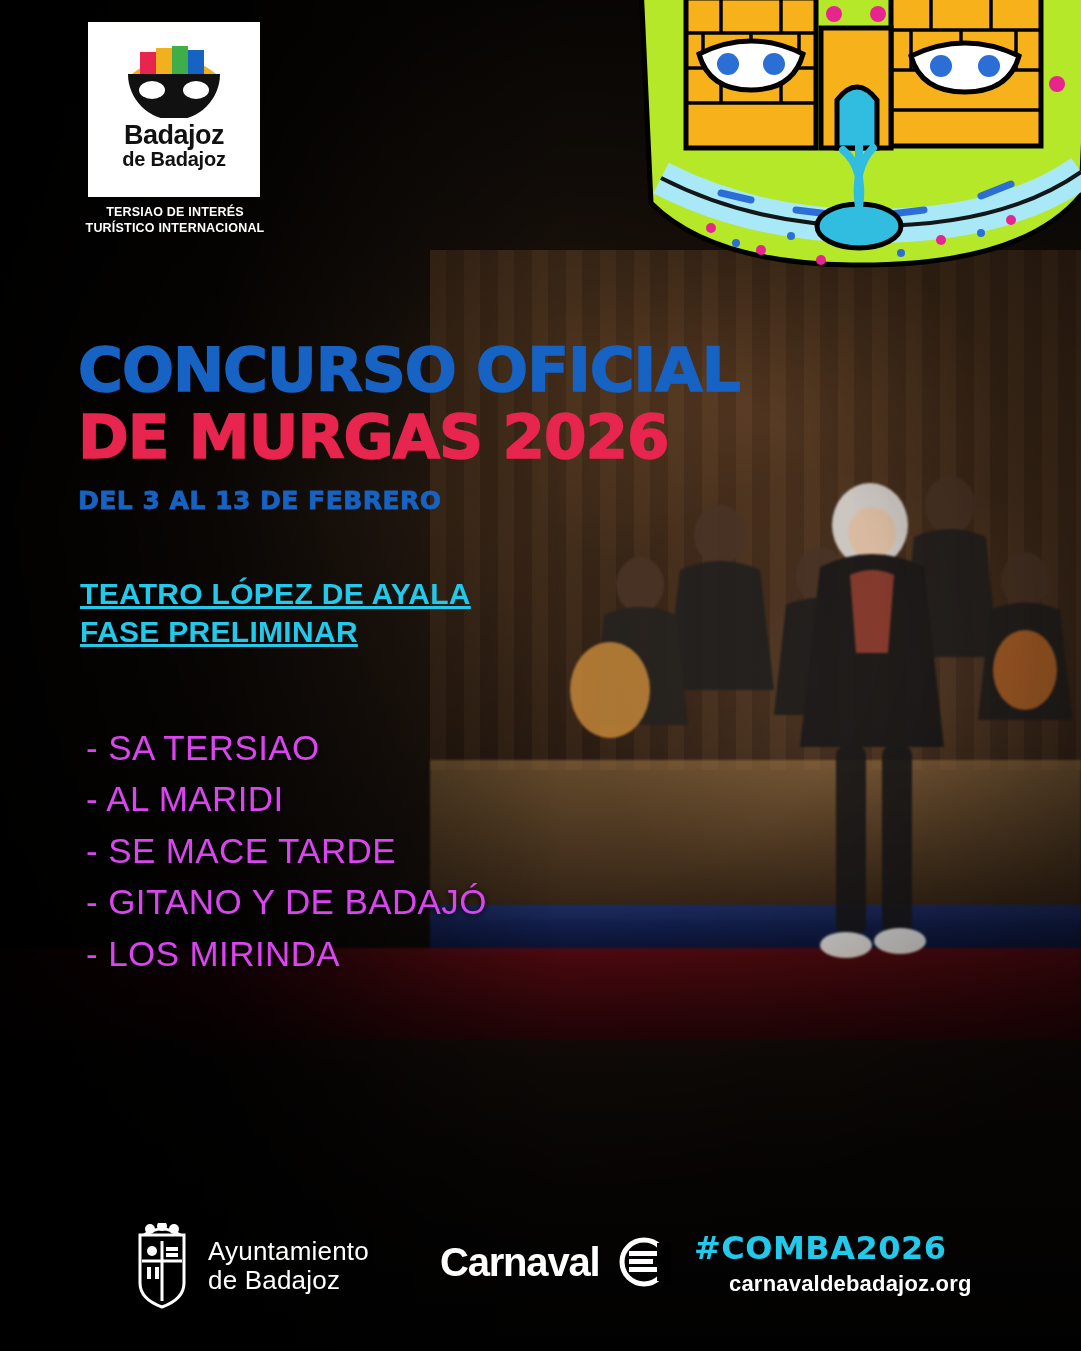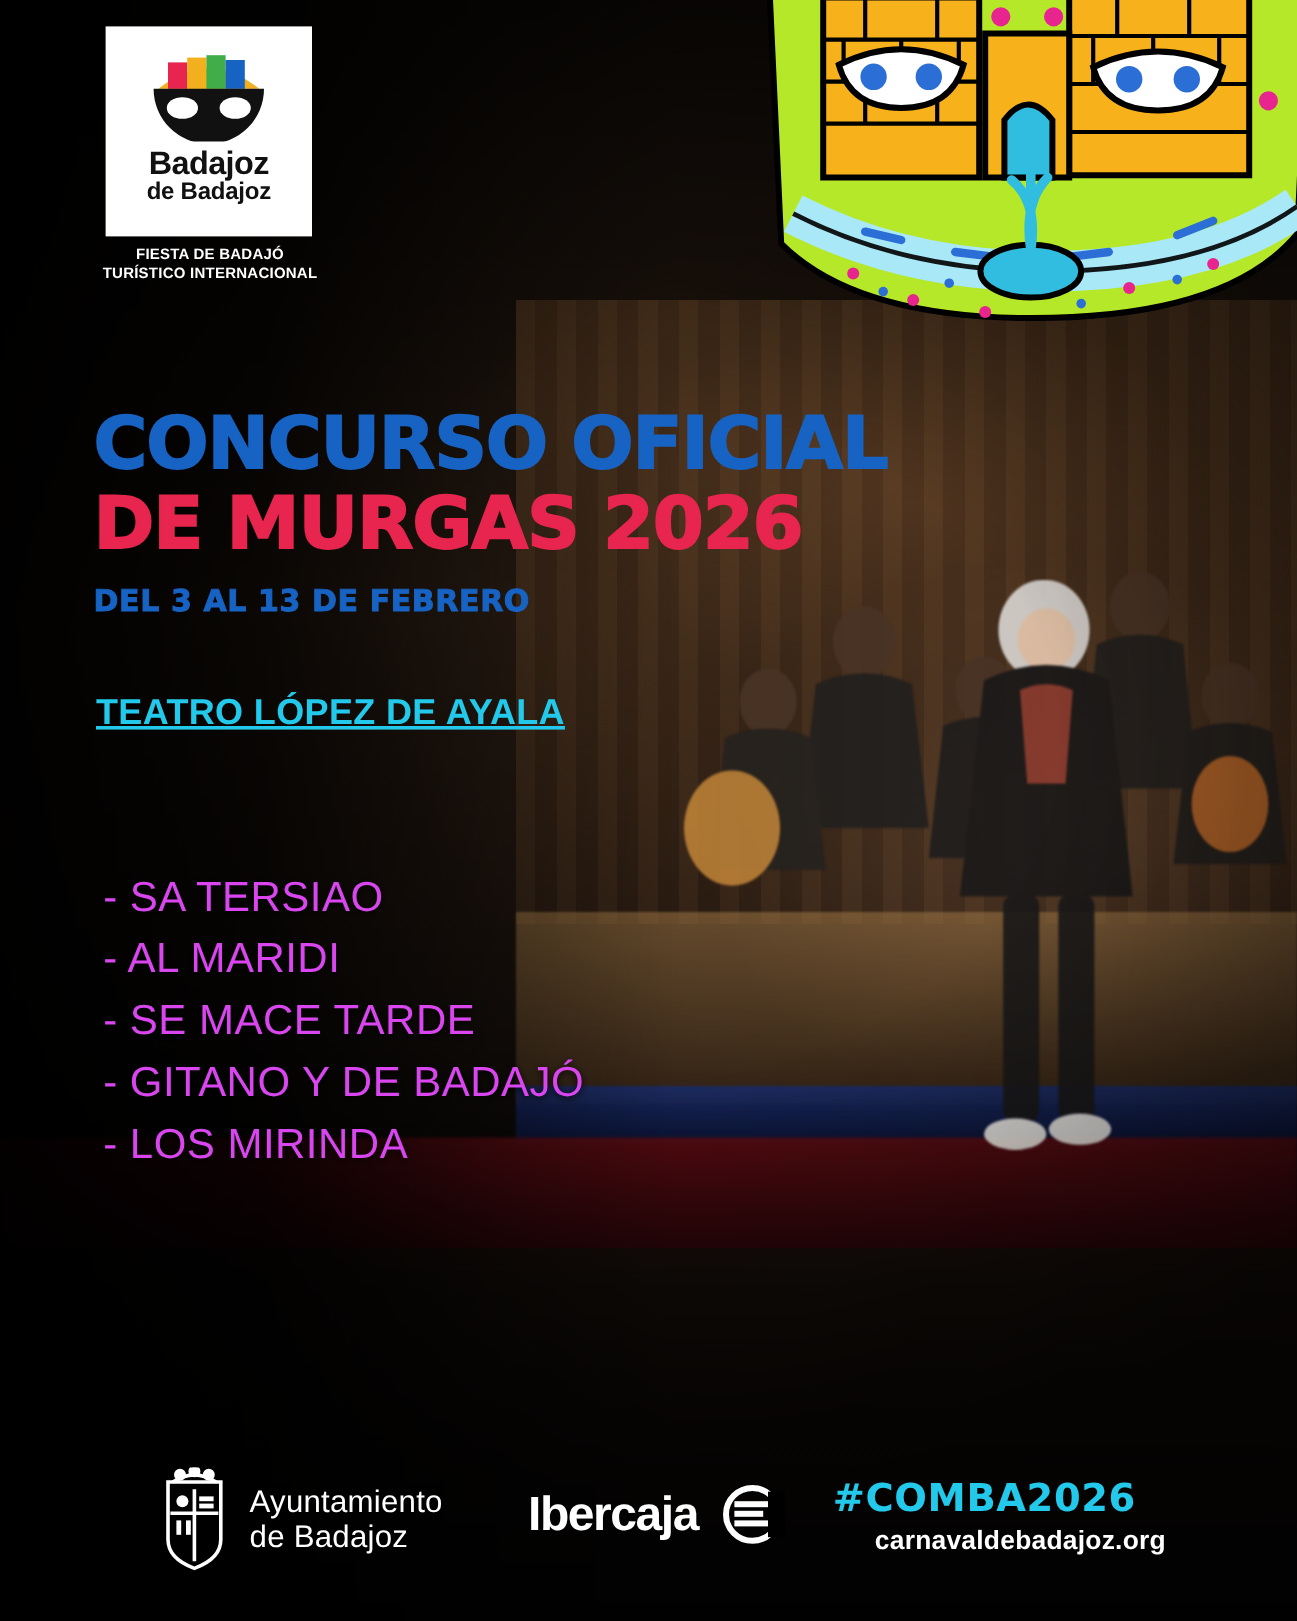--- a/index.html
+++ b/index.html
@@ -395,32 +395,33 @@
           <ellipse cx="82" cy="50" rx="13" ry="9" fill="#ffffff"></ellipse>
         </g>
       </svg>
     </div>
     <div class="logo-caption">
       <div class="l1">Badajoz</div>
       <div class="l2">de Badajoz</div>
     </div>
   </div>
   <div class="logo-sub">
-    <div>FIESTA DE BADAJÓ</div>
+    <div>TERSIAO DE INTERÉS</div>
     <div>TURÍSTICO INTERNACIONAL</div>
   </div>
 
   <div class="headline">
     <div class="h-line1">CONCURSO OFICIAL</div>
     <div class="h-line2">DE MURGAS 2026</div>
     <div class="h-dates">DEL 3  AL 13 DE FEBRERO</div>
   </div>
 
   <div class="venue">
     <div class="venue-line">TEATRO LÓPEZ DE AYALA</div>
+    <div class="venue-line">FASE PRELIMINAR</div>
   </div>
 
   <div class="murgas">
     <div class="murga-item">- SA TERSIAO</div>
     <div class="murga-item">- AL MARIDI</div>
     <div class="murga-item">- SE MACE TARDE</div>
     <div class="murga-item">- GITANO Y DE BADAJÓ</div>
     <div class="murga-item">- LOS MIRINDA</div>
   </div>
 
@@ -445,21 +446,21 @@
           <circle cx="22" cy="28" r="5"></circle>
         </g>
       </svg>
       <div class="ayto-text">
         <div class="t1">Ayuntamiento</div>
         <div class="t2">de Badajoz</div>
       </div>
     </div>
 
     <div class="ibercaja">
-      <div class="ibercaja-word">Ibercaja</div>
+      <div class="ibercaja-word">Carnaval</div>
       <svg width="62" height="50" viewBox="0 0 62 50">
         <circle cx="31" cy="25" r="22" fill="none" stroke="#ffffff" stroke-width="5"></circle>
         <rect x="16" y="14" width="30" height="5" fill="#ffffff"></rect>
         <rect x="16" y="22" width="24" height="5" fill="#ffffff"></rect>
         <rect x="16" y="30" width="30" height="5" fill="#ffffff"></rect>
         <rect x="44" y="6" width="14" height="38" fill="#000000"></rect>
       </svg>
     </div>
 
     <div class="hashtag-block">

